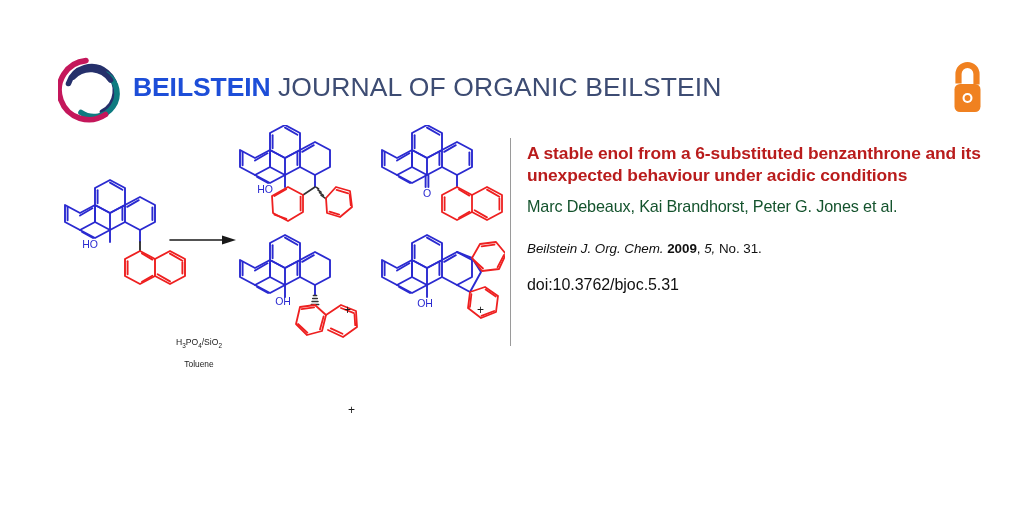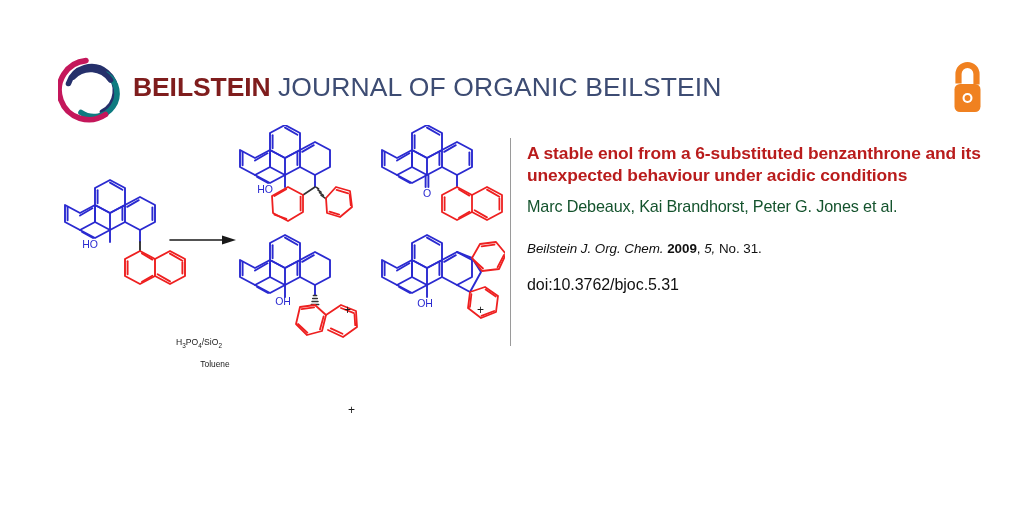--- a/index.html
+++ b/index.html
@@ -29,21 +29,21 @@
   #journal-wordmark {
     position: absolute;
     left: 133px; top: 72px;
     font-size: 26.5px;
     letter-spacing: 0.1px;
     white-space: nowrap;
     color: #2b3a67;
   }
   #journal-wordmark .wm-bold {
     font-weight: bold;
-    color: #7f1d1d;
+    color: #1d4ed8;
     letter-spacing: -0.1px;
   }
   #journal-wordmark .wm-light {
     font-weight: normal;
     color: #3d4c73;
   }
 
   
   #oa-badge {
     position: absolute;
@@ -135,21 +135,21 @@
   #plus-3 { left: 348px; top: 278px; }
 
   .reag-label {
     position: absolute;
     font-size: 8.6px;
     color: #1a1a1a;
     white-space: nowrap;
     text-align: center;
   }
   #reagent-top { left: 168px; top: 212px; width: 62px; }
-  #reagent-bottom { left: 184px; top: 234px; width: 62px; font-size: 8.4px; }
+  #reagent-bottom { left: 168px; top: 234px; width: 62px; font-size: 8.4px; }
   #reagent-top sub, #reagent-bottom sub { font-size: 6.4px; }
 </style>
 </head>
 <body>
 
 <div id="header">
 
   <div id="logo-mark">
     <svg width="66" height="66" viewBox="0 0 66 66" aria-hidden="true">
 

